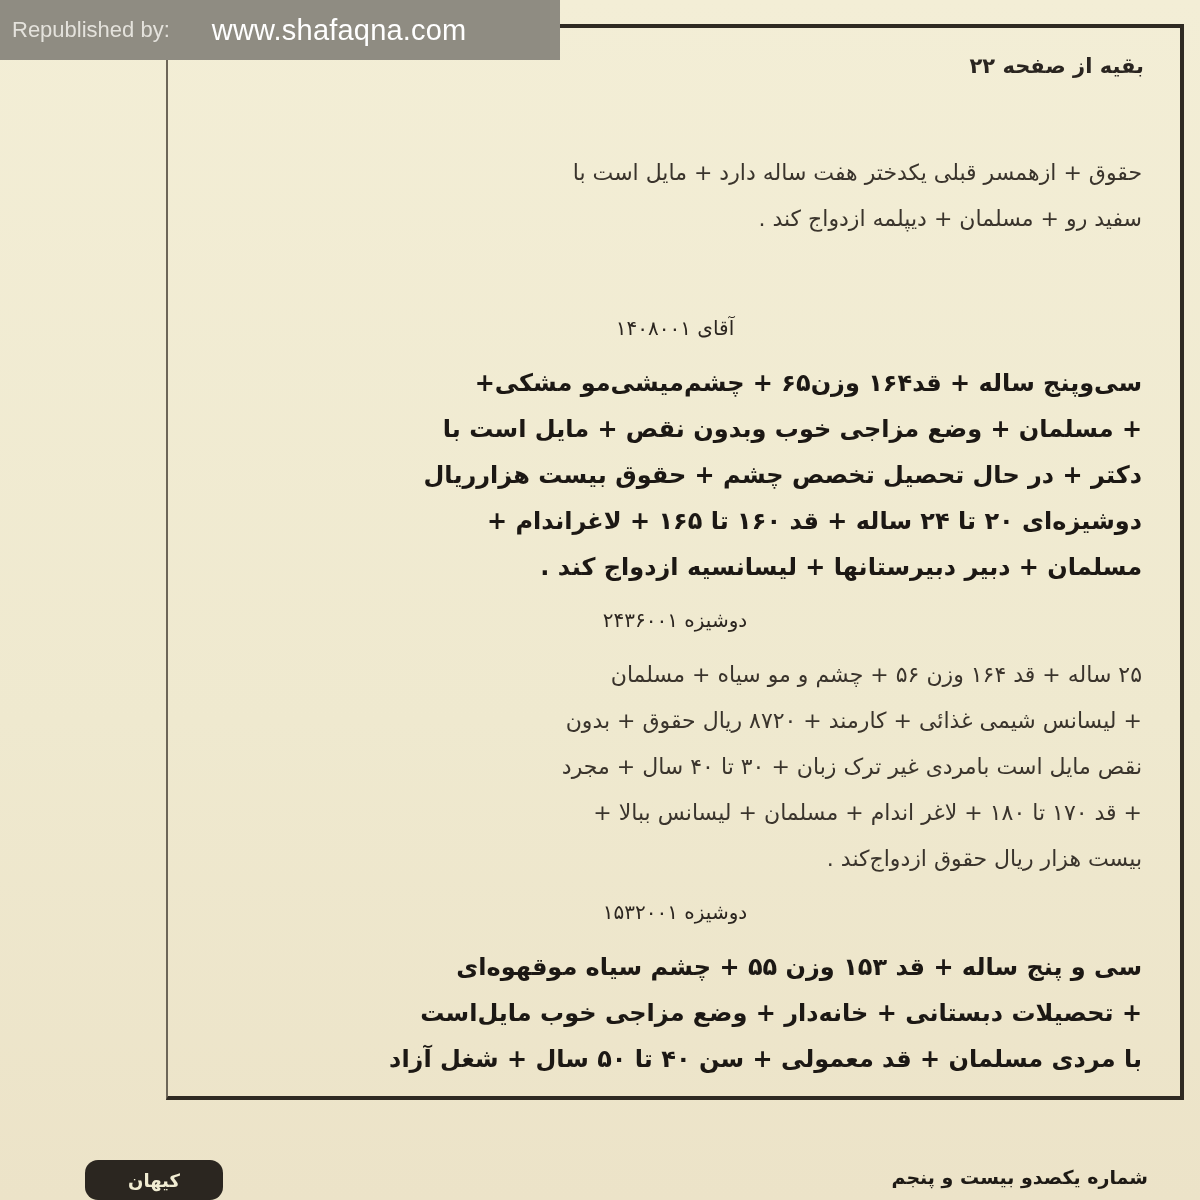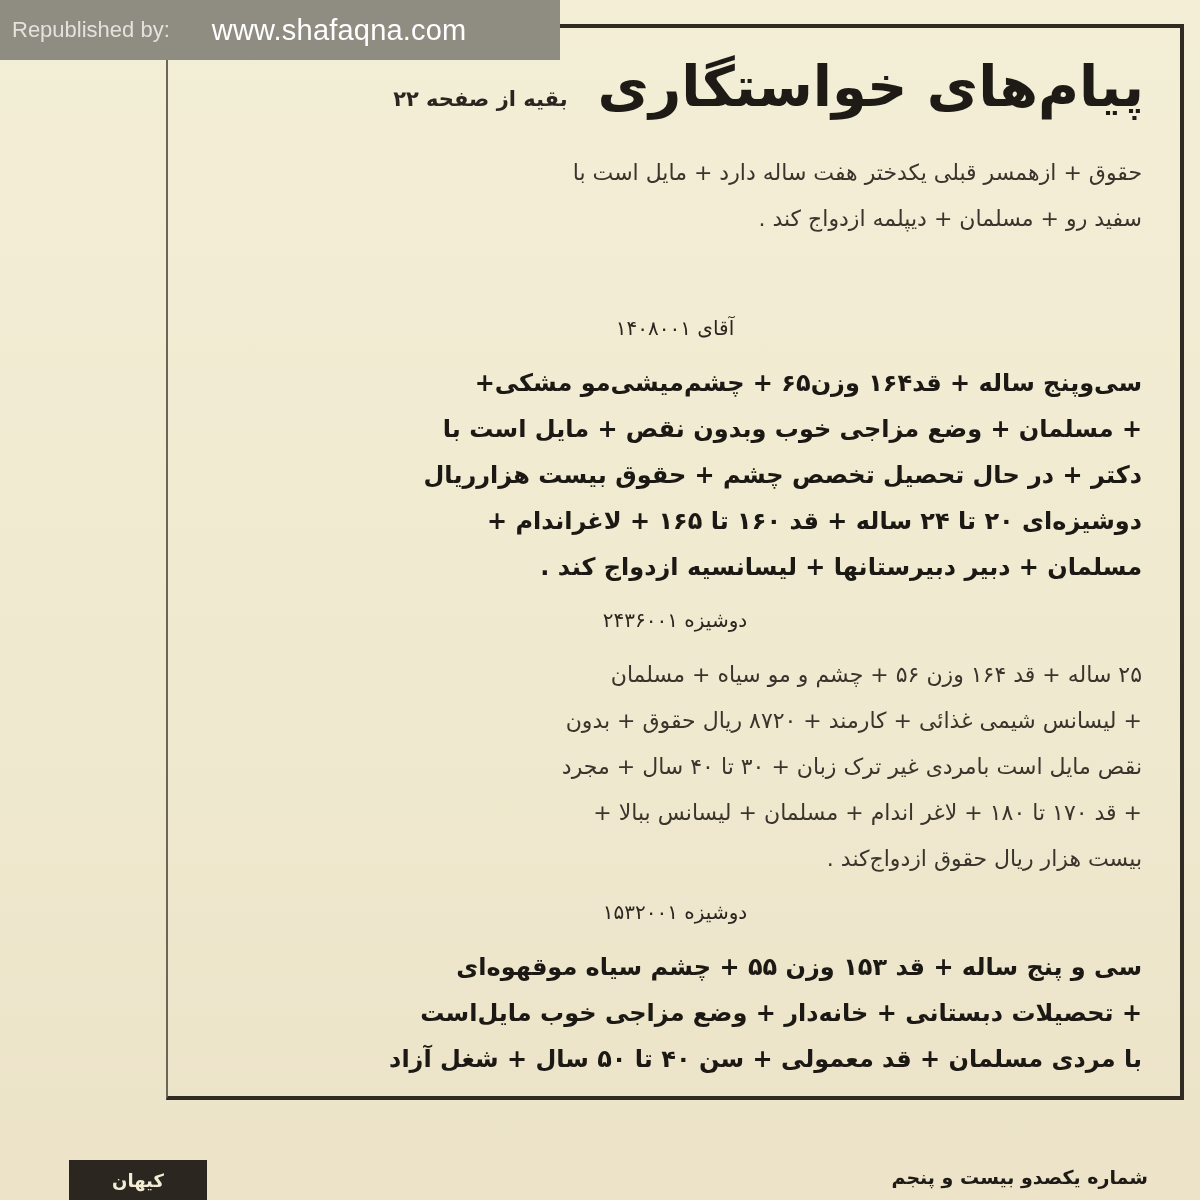--- a/index.html
+++ b/index.html
@@ -57,23 +57,23 @@
     position: absolute; left: 0; width: 130px; overflow: hidden;
     direction: rtl; text-align: right;
   }
   .left-col .inner { position: relative; width: 260px; margin-right: -130px; }
   .left-col p { margin: 0; white-space: nowrap; }
   .lc-bold { font-weight: bold; font-size: 24px; line-height: 40px; color: #1c1814; }
   .lc-light { font-size: 20px; line-height: 42px; color: #3a342c; }
 
   
   .footer-logo {
-    position: absolute; left: 69px; top: 1160px; width: 138px; height: 40px;
+    position: absolute; left: 85px; top: 1160px; width: 138px; height: 40px;
     background: #2b2620; display: flex; align-items: center; justify-content: center;
-    color: #f1ecd2; font-weight: bold; font-size: 18px; letter-spacing: 2px;
+    color: #f1ecd2; font-weight: bold; font-size: 18px; letter-spacing: 2px; border-radius: 13px;
   }
   .footer-issue {
     position: absolute; right: 52px; top: 1166px; font-weight: bold; font-size: 19px; color: #1e1a15;
   }
 </style>
 </head>
 <body>
 
 <div class="paper-tint"></div>
 
@@ -110,21 +110,20 @@
 </div>
 <div class="left-col" style="top:966px;">
   <div class="inner">
     <p class="lc-light">سـ</p>
   </div>
 </div>
 
 <div class="main-box"></div>
 
 <div class="title-row rtl">
-  <span class="title">پیام‌های خواستگاری</span>
   <span class="continued">بقیه از صفحه ۲۲</span>
 </div>
 
 <div class="para rtl light" style="top:150px;">
   <p>حقوق + ازهمسر قبلی یکدختر هفت ساله دارد + مایل است با</p>
   <p>سفید رو + مسلمان + دیپلمه ازدواج کند .</p>
 </div>
 
 <div class="ad-heading rtl" style="top:316px;">آقای ۱۴۰۸۰۰۱</div>
 <div class="para rtl bold" style="top:360px;">

